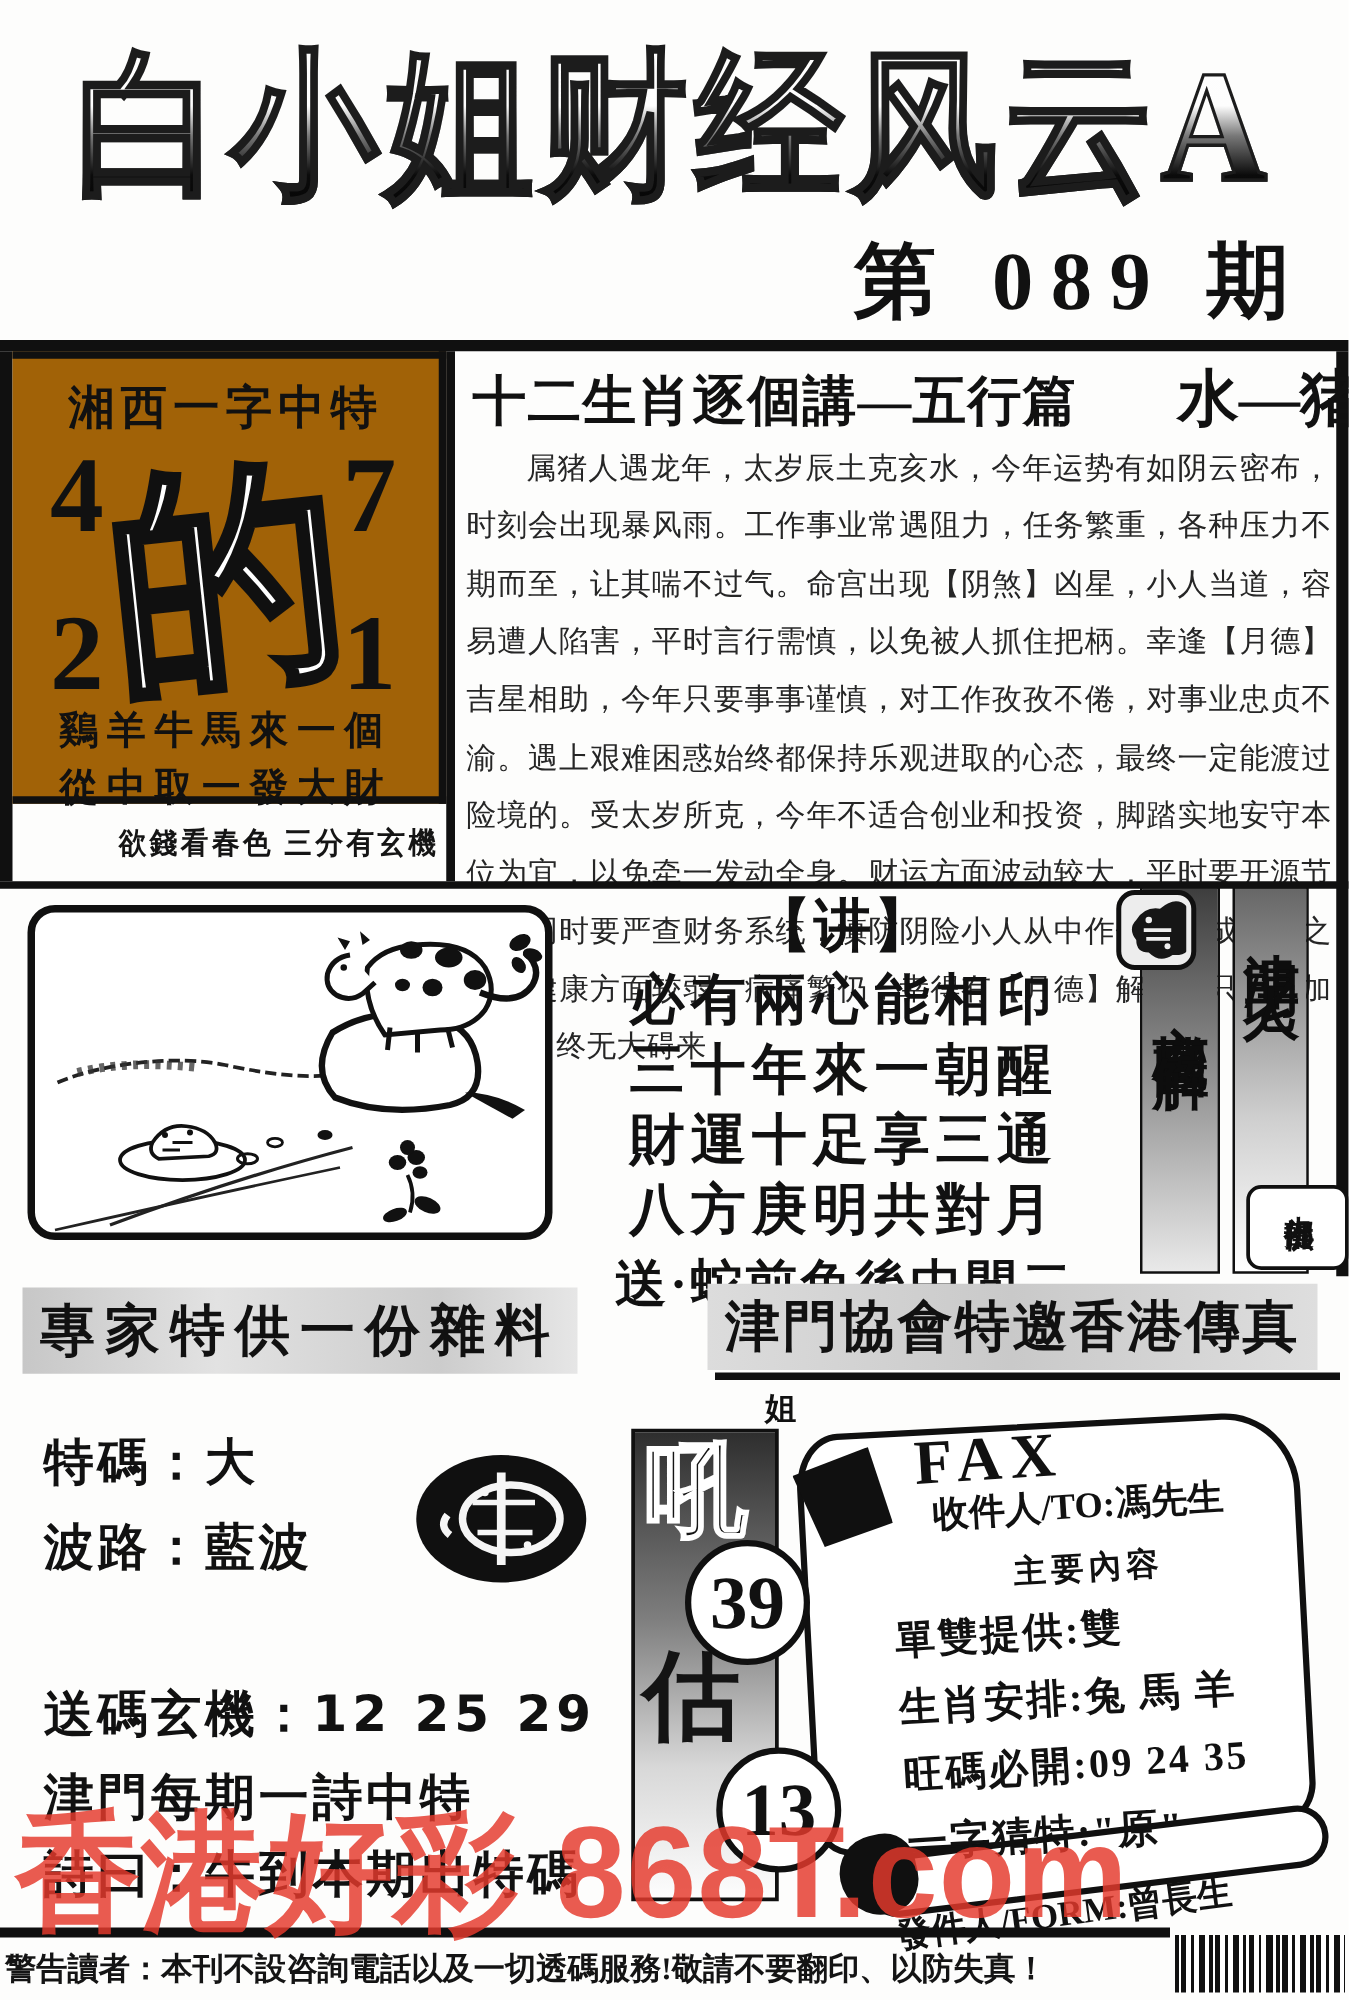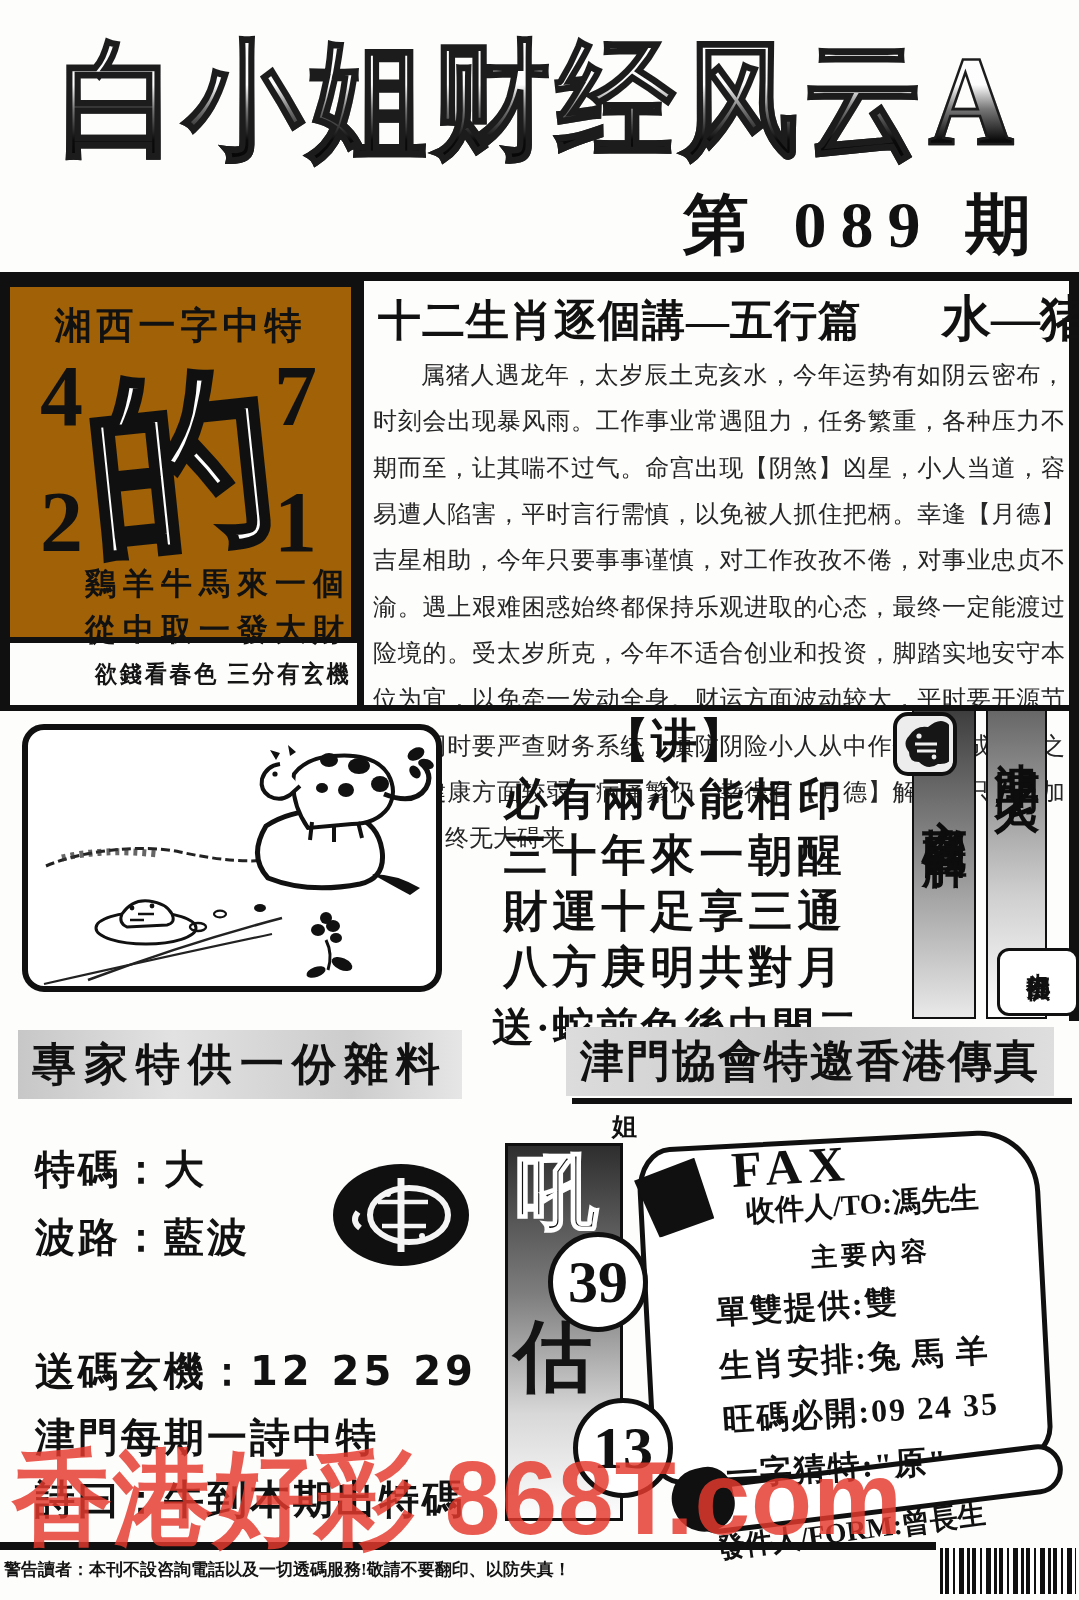--- a/index.html
+++ b/index.html
@@ -19,21 +19,21 @@
   .edge-r1{position:absolute;left:1069px;top:281px;width:10px;height:740px;background:#101010;}
   .left-box{position:absolute;left:10px;top:281px;width:347px;height:362px;box-sizing:border-box;
     border:6px solid #101010;border-left:none;background:#a16207;}
   .lb-title{margin-top:14px;text-align:center;font-size:37px;font-weight:900;letter-spacing:5px;}
   .lb-grid{position:relative;height:208px;}
   .lb-num{position:absolute;font-size:86px;font-weight:700;line-height:1;}
   .lb-num.tl{left:30px;top:2px;}  .lb-num.tr{right:34px;top:2px;}
   .lb-num.bl{left:30px;bottom:-6px;} .lb-num.br{right:34px;bottom:-6px;}
   .lb-center{position:absolute;left:50%;top:54%;transform:translate(-50%,-50%) rotate(-6deg);
     font-size:188px;font-weight:700;color:#fff;-webkit-text-stroke:5px #101010;line-height:1;}
-  .lb-line{text-align:right;font-size:31px;font-weight:900;letter-spacing:7px;margin-top:4px;white-space:nowrap;}
+  .lb-line{text-align:center;font-size:31px;font-weight:900;letter-spacing:7px;margin-top:4px;white-space:nowrap;}
   .hint-strip{position:absolute;left:95px;top:658px;font-size:24px;font-weight:900;
     letter-spacing:3px;transform:scaleX(.92);transform-origin:left;white-space:nowrap;color:#151515;}
   .div-v1{position:absolute;left:357px;top:281px;width:7px;height:424px;background:#101010;}
   .zodiac-heading{position:absolute;left:378px;top:292px;font-size:43px;font-weight:900;
     letter-spacing:1px;white-space:nowrap;}
   .zodiac-element{position:absolute;left:942px;top:286px;font-size:49px;font-weight:900;white-space:nowrap;}
   .zodiac-body{position:absolute;left:373px;top:352px;width:692px;height:348px;
     font-size:24px;line-height:1.93;text-align:justify;text-indent:2em;color:#262626;
     filter:blur(.28px);font-weight:500;}
   
@@ -102,21 +102,21 @@
   .fax-to{font-size:29px;font-weight:800;margin-left:58px;margin-top:-2px;white-space:nowrap;}
   .fax-subject{font-size:26px;font-weight:800;margin-top:12px;margin-left:120px;letter-spacing:4px;}
   .fax-line{font-size:32px;font-weight:800;margin-left:22px;margin-top:10px;letter-spacing:2px;white-space:nowrap;}
   .fax-from{font-size:28px;font-weight:800;margin-left:8px;margin-top:20px;
     transform:rotate(-4deg);white-space:nowrap;}
   
   .watermark{position:absolute;left:12px;top:1448px;width:1050px;z-index:9;
     font-family:"Liberation Sans",sans-serif;font-size:100px;font-weight:900;line-height:1;
     color:rgba(228,58,45,.83);white-space:nowrap;transform:scaleY(1.04);letter-spacing:1px;}
   .warning-rule{position:absolute;left:0;top:1542px;width:936px;height:8px;background:#101010;}
-  .warning-text{position:absolute;left:4px;top:1558px;width:928px;font-size:17px;font-weight:900;
+  .warning-text{position:absolute;left:4px;top:1558px;width:928px;font-size:25px;font-weight:900;
     letter-spacing:0px;color:#141414;white-space:nowrap;}
   .barcode{position:absolute;left:940px;top:1548px;width:136px;height:46px;
     background:repeating-linear-gradient(90deg,#101010 0 3px,#fff 3px 5px,#101010 5px 9px,
       #fff 9px 13px,#101010 13px 15px,#fff 15px 19px,#101010 19px 24px,#fff 24px 27px);}
 </style>
 </head>
 <body>
 
 <div class="page">
 

